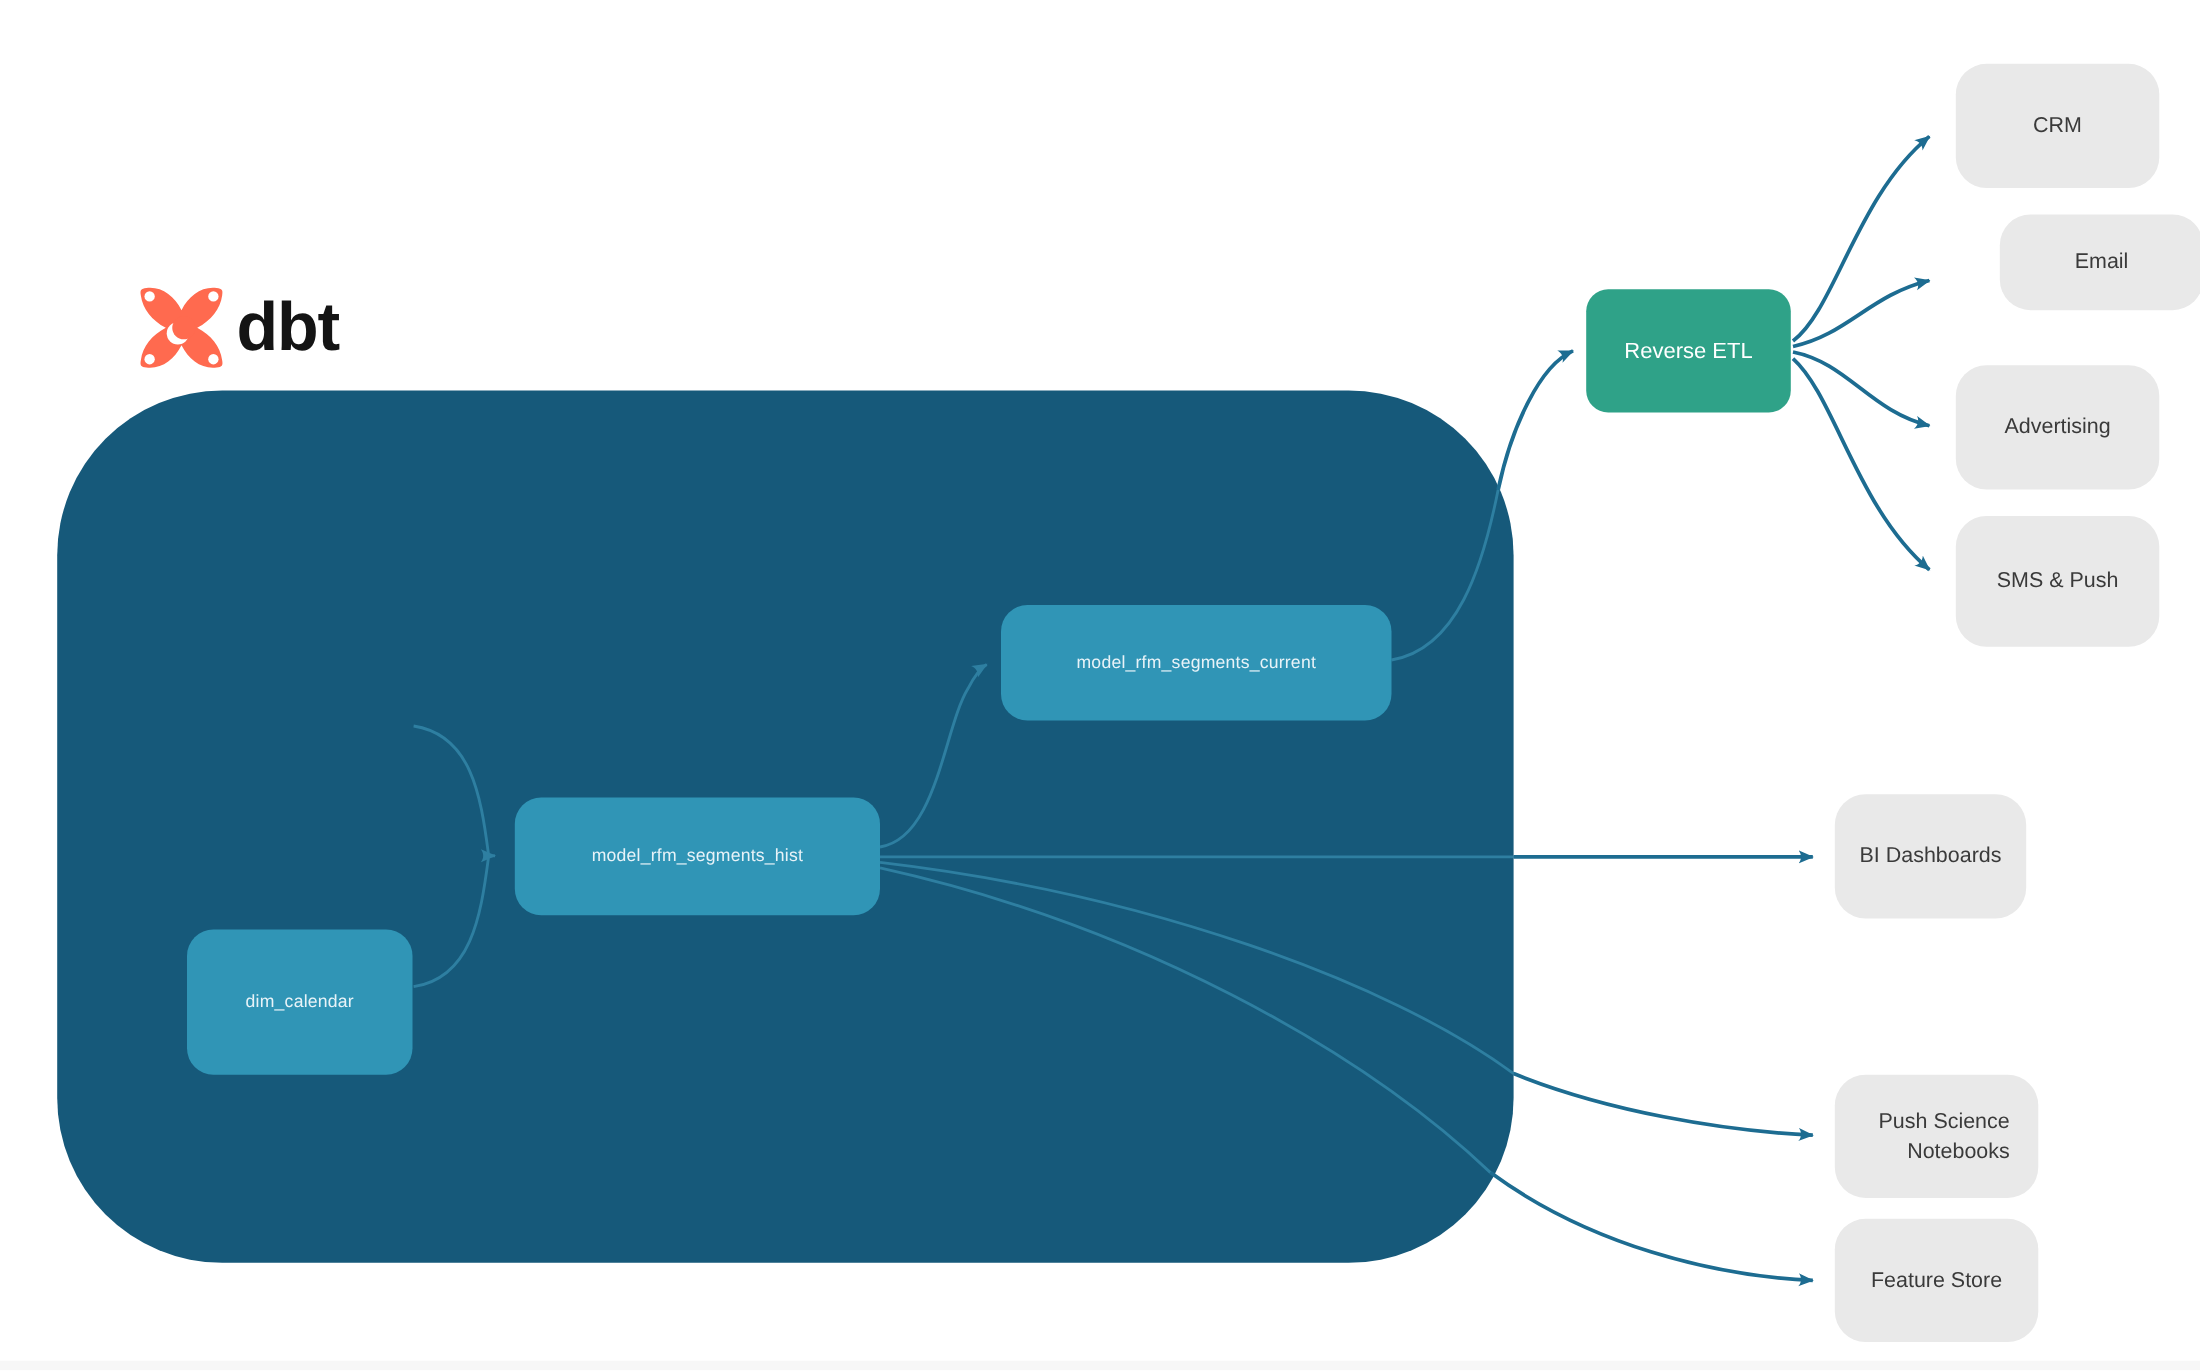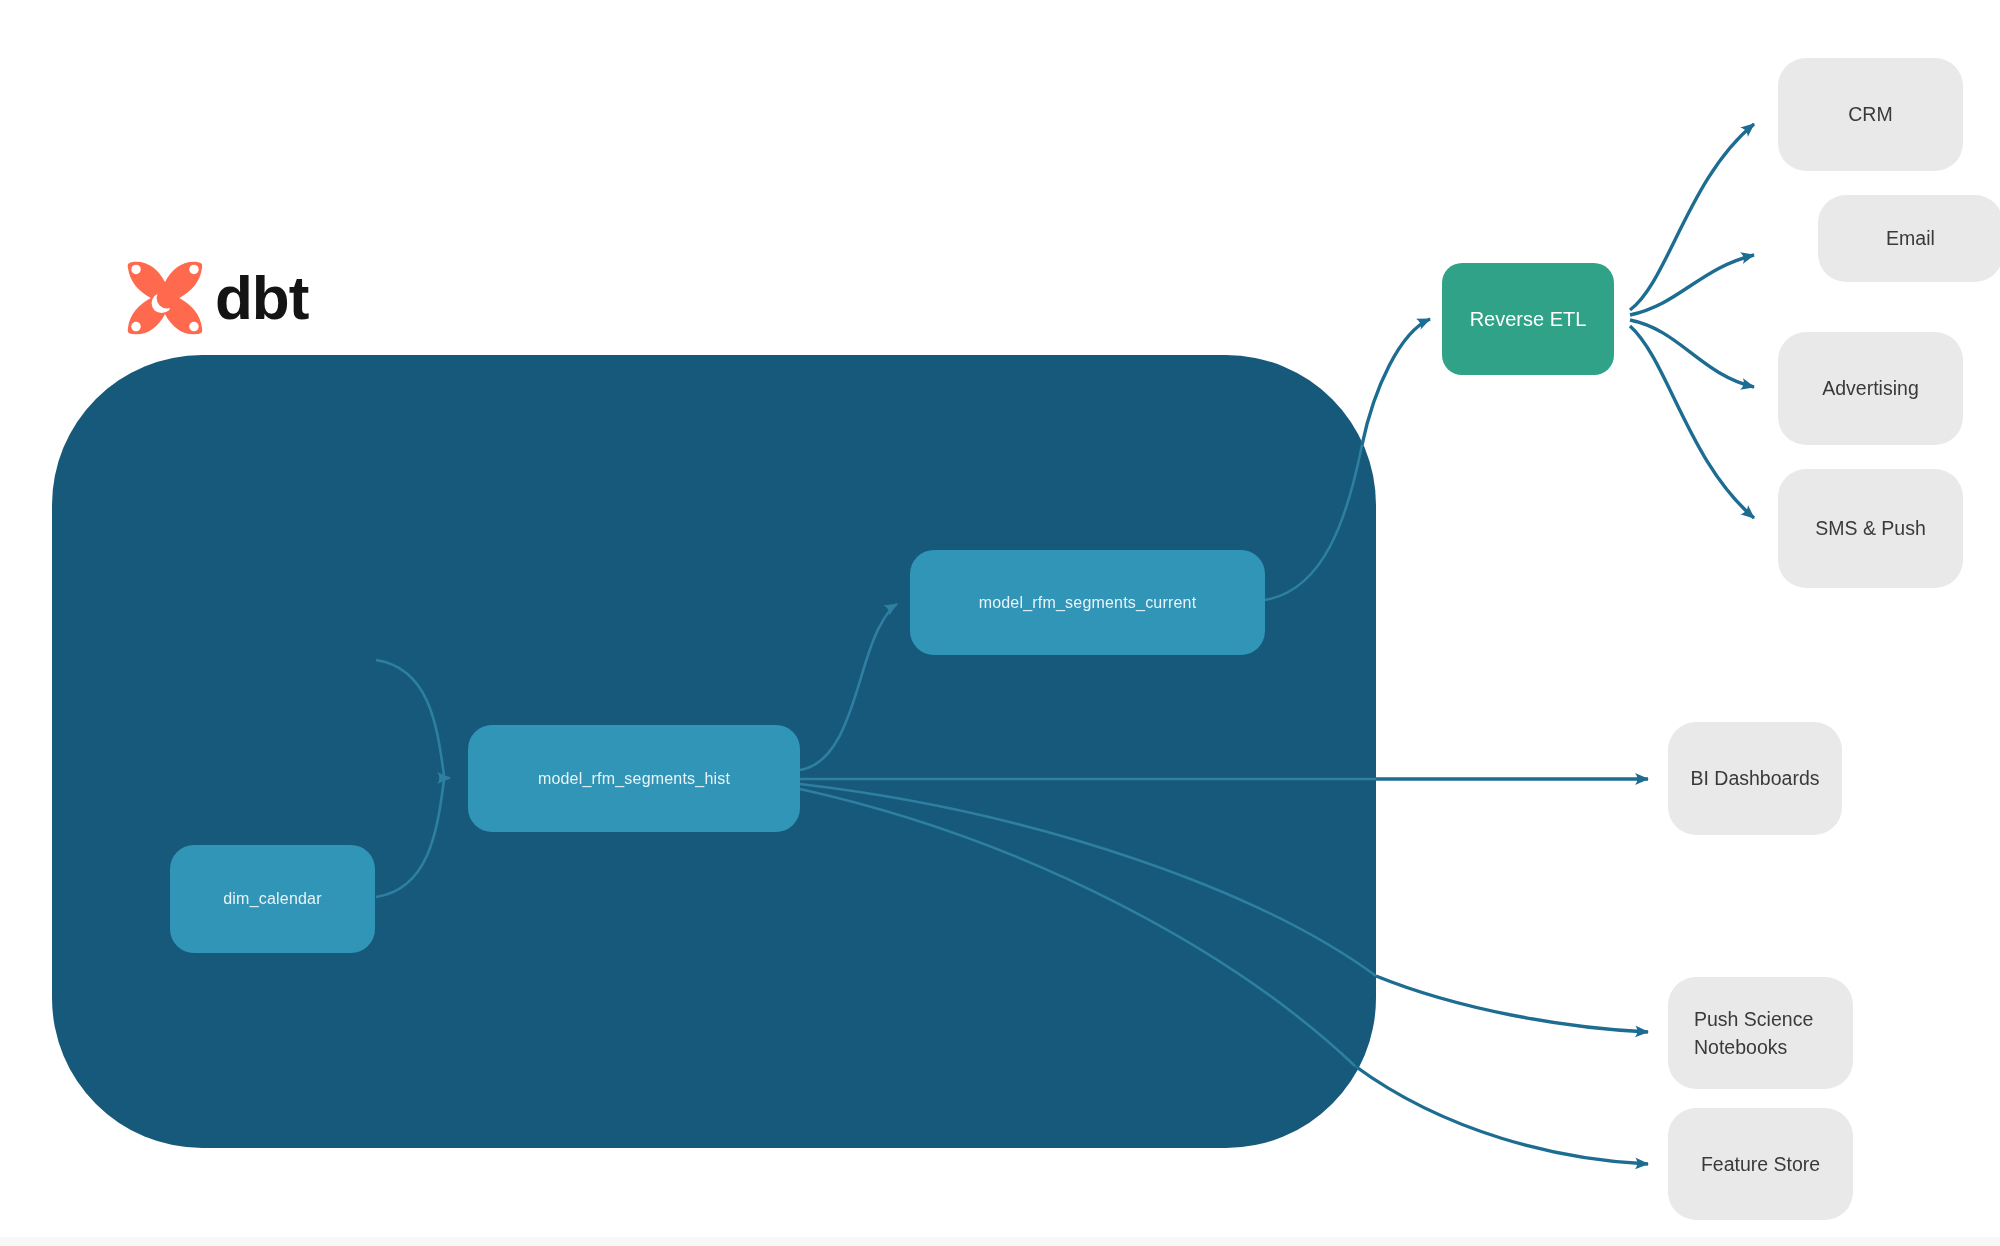--- a/index.html
+++ b/index.html
@@ -17,41 +17,41 @@
 
   
   .dbt-container{
     position:absolute;left:52px;top:355px;width:1324px;height:793px;
     background:var(--container-bg);border-radius:150px;z-index:0;
   }
 
   
   .node{
     position:absolute;display:flex;align-items:center;justify-content:center;
-    text-align:left;z-index:2;box-sizing:border-box;
+    text-align:right;z-index:2;box-sizing:border-box;
   }
   .node-teal{
     background:var(--node-bg);color:var(--node-text);
     border-radius:24px;font-size:16px;letter-spacing:.2px;
   }
   .node-green{
     background:var(--green-bg);color:var(--green-text);
     border-radius:20px;font-size:20px;
   }
   .node-gray{
     background:var(--gray-bg);color:var(--gray-text);
     border-radius:28px;font-size:19.5px;line-height:1.45;
   }
 
   
   #n-fact{left:170px;top:608px;width:205px;height:104px;}
-  #n-dim{left:170px;top:845px;width:205px;height:108px;}
+  #n-dim{left:170px;top:845px;width:205px;height:132px;}
   #n-hist{left:468px;top:725px;width:332px;height:107px;}
   #n-current{left:910px;top:550px;width:355px;height:105px;}
-  #n-retl{left:1442px;top:263px;width:172px;height:112px;}
+  #n-retl{left:1442px;top:263px;width:186px;height:112px;}
   #n-crm{left:1778px;top:58px;width:185px;height:113px;}
   #n-email{left:1818px;top:195px;width:185px;height:87px;}
   #n-adv{left:1778px;top:332px;width:185px;height:113px;}
   #n-sms{left:1778px;top:469px;width:185px;height:119px;}
   #n-bi{left:1668px;top:722px;width:174px;height:113px;}
   #n-ds{left:1668px;top:977px;width:185px;height:112px;padding:0 26px;}
   #n-fs{left:1668px;top:1108px;width:185px;height:112px;}
 
   
   #logo{position:absolute;left:123px;top:255px;height:86px;display:flex;align-items:center;z-index:3;}

